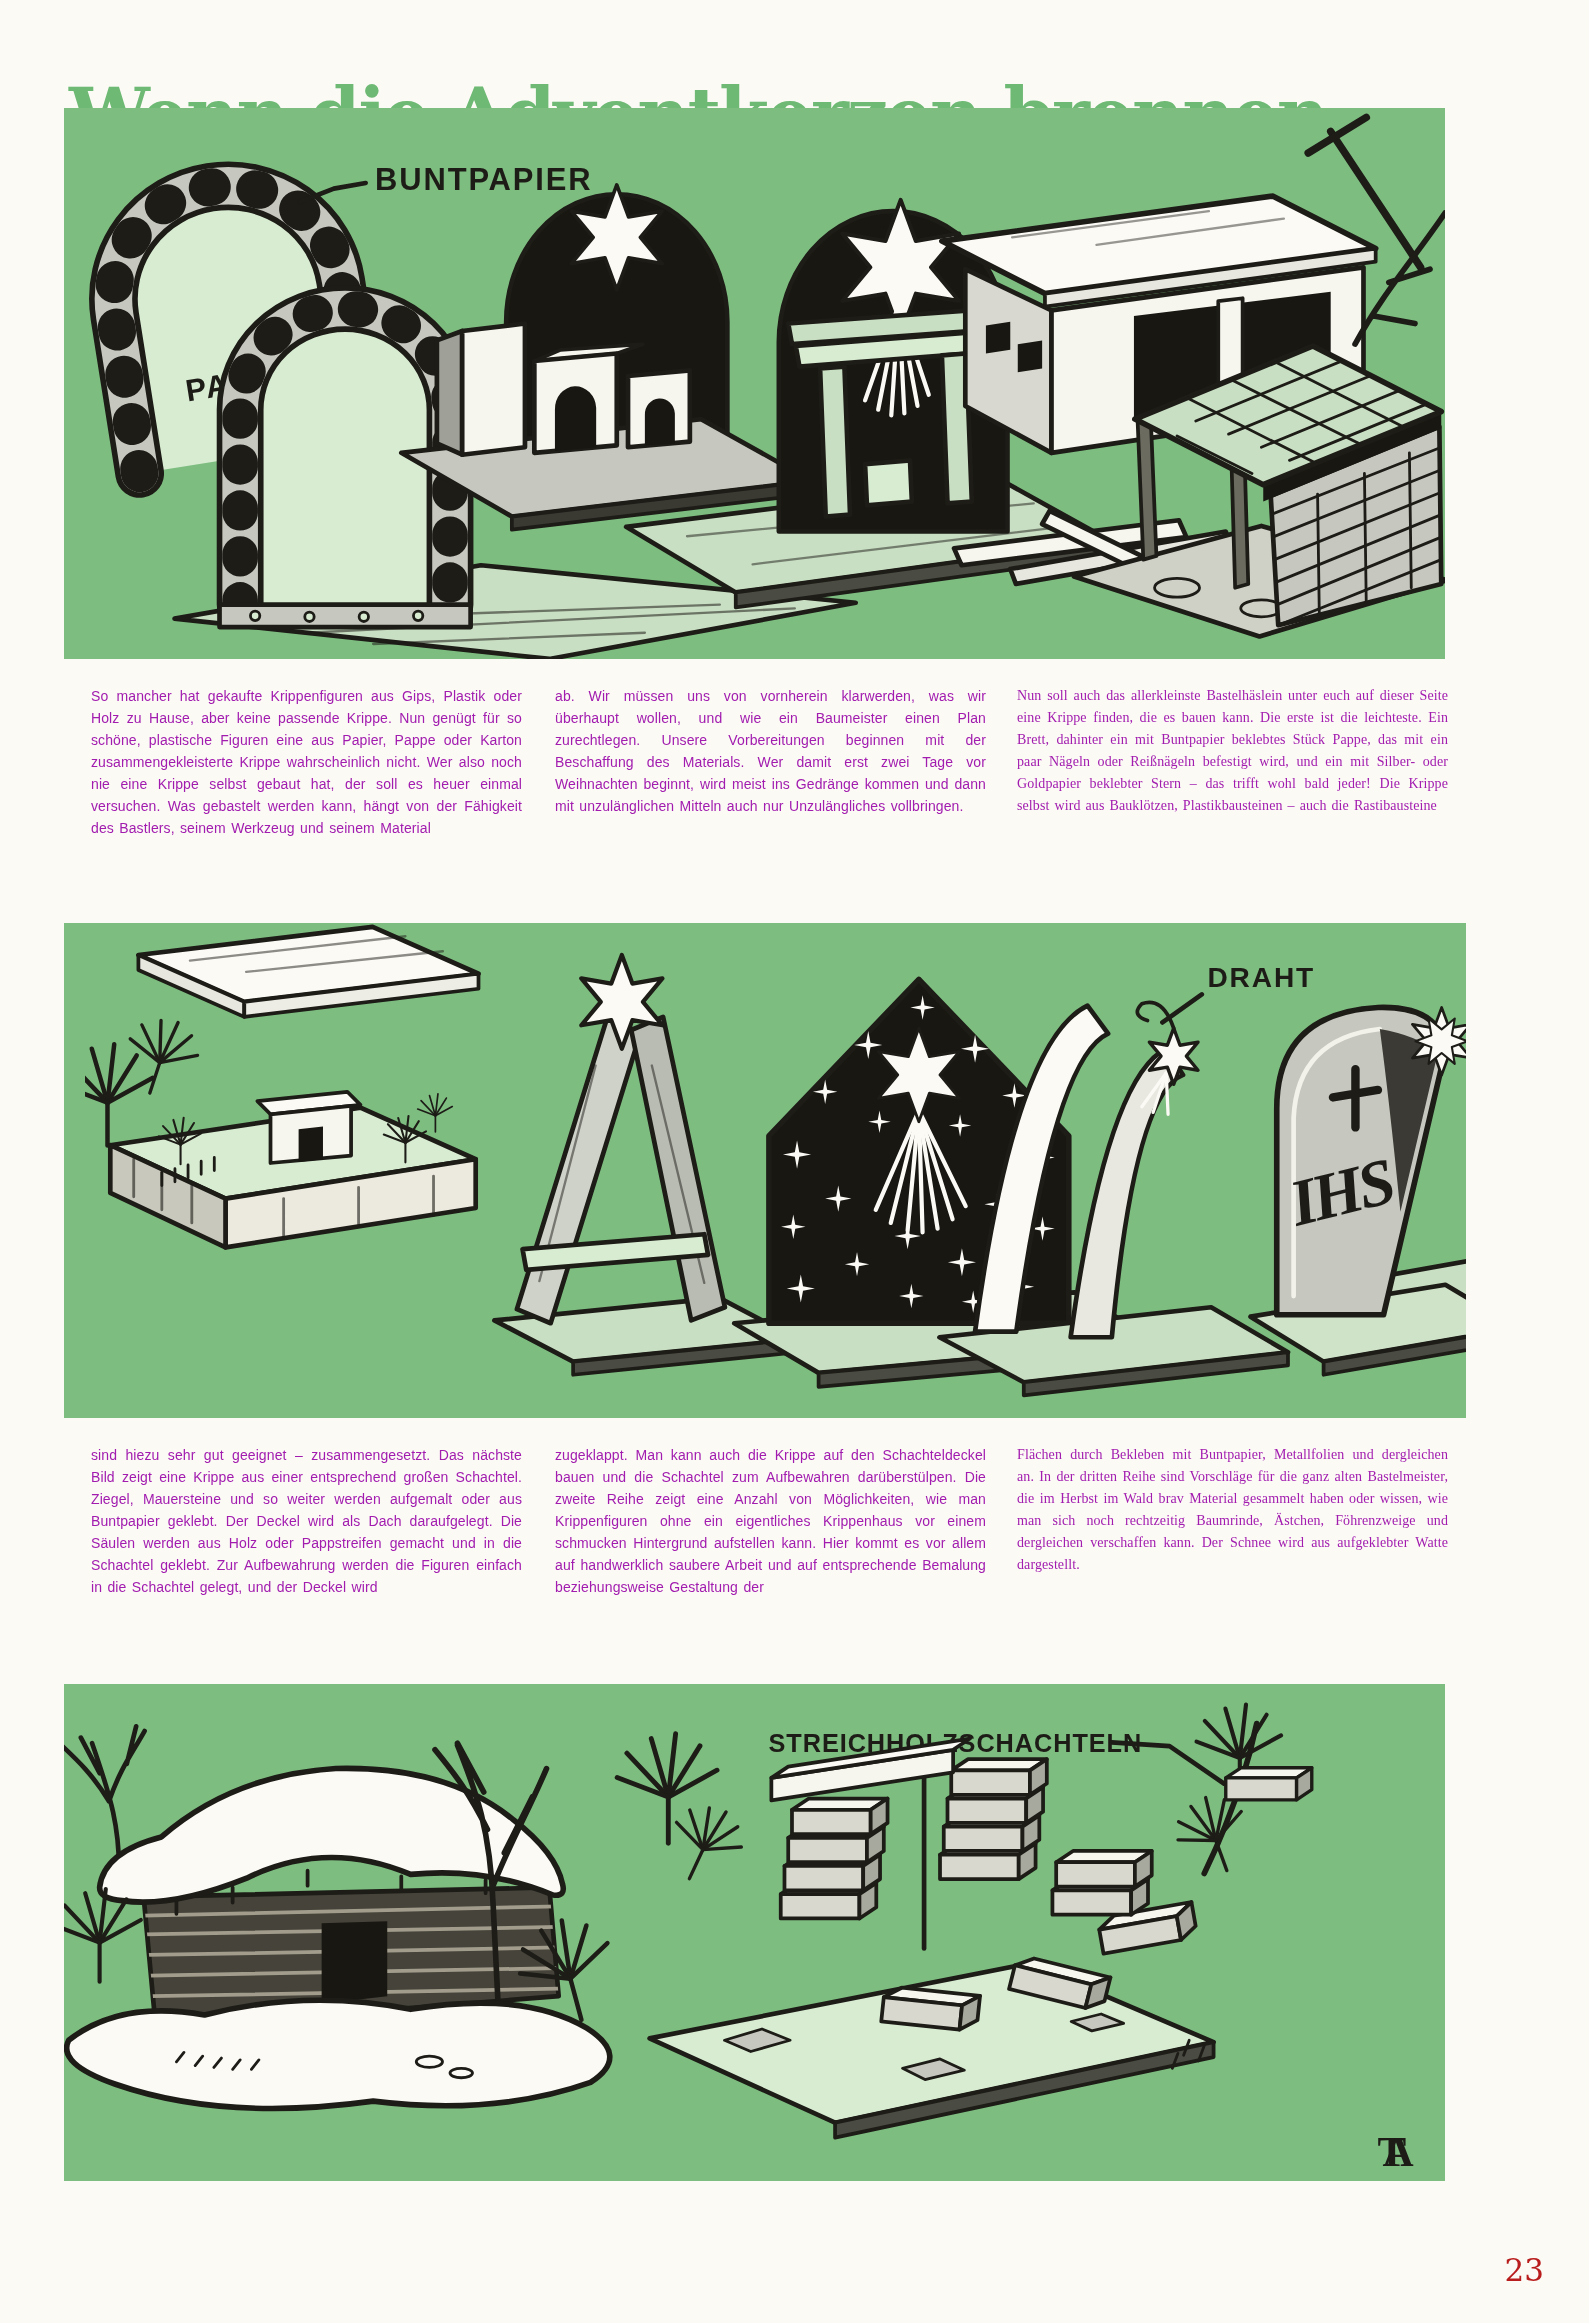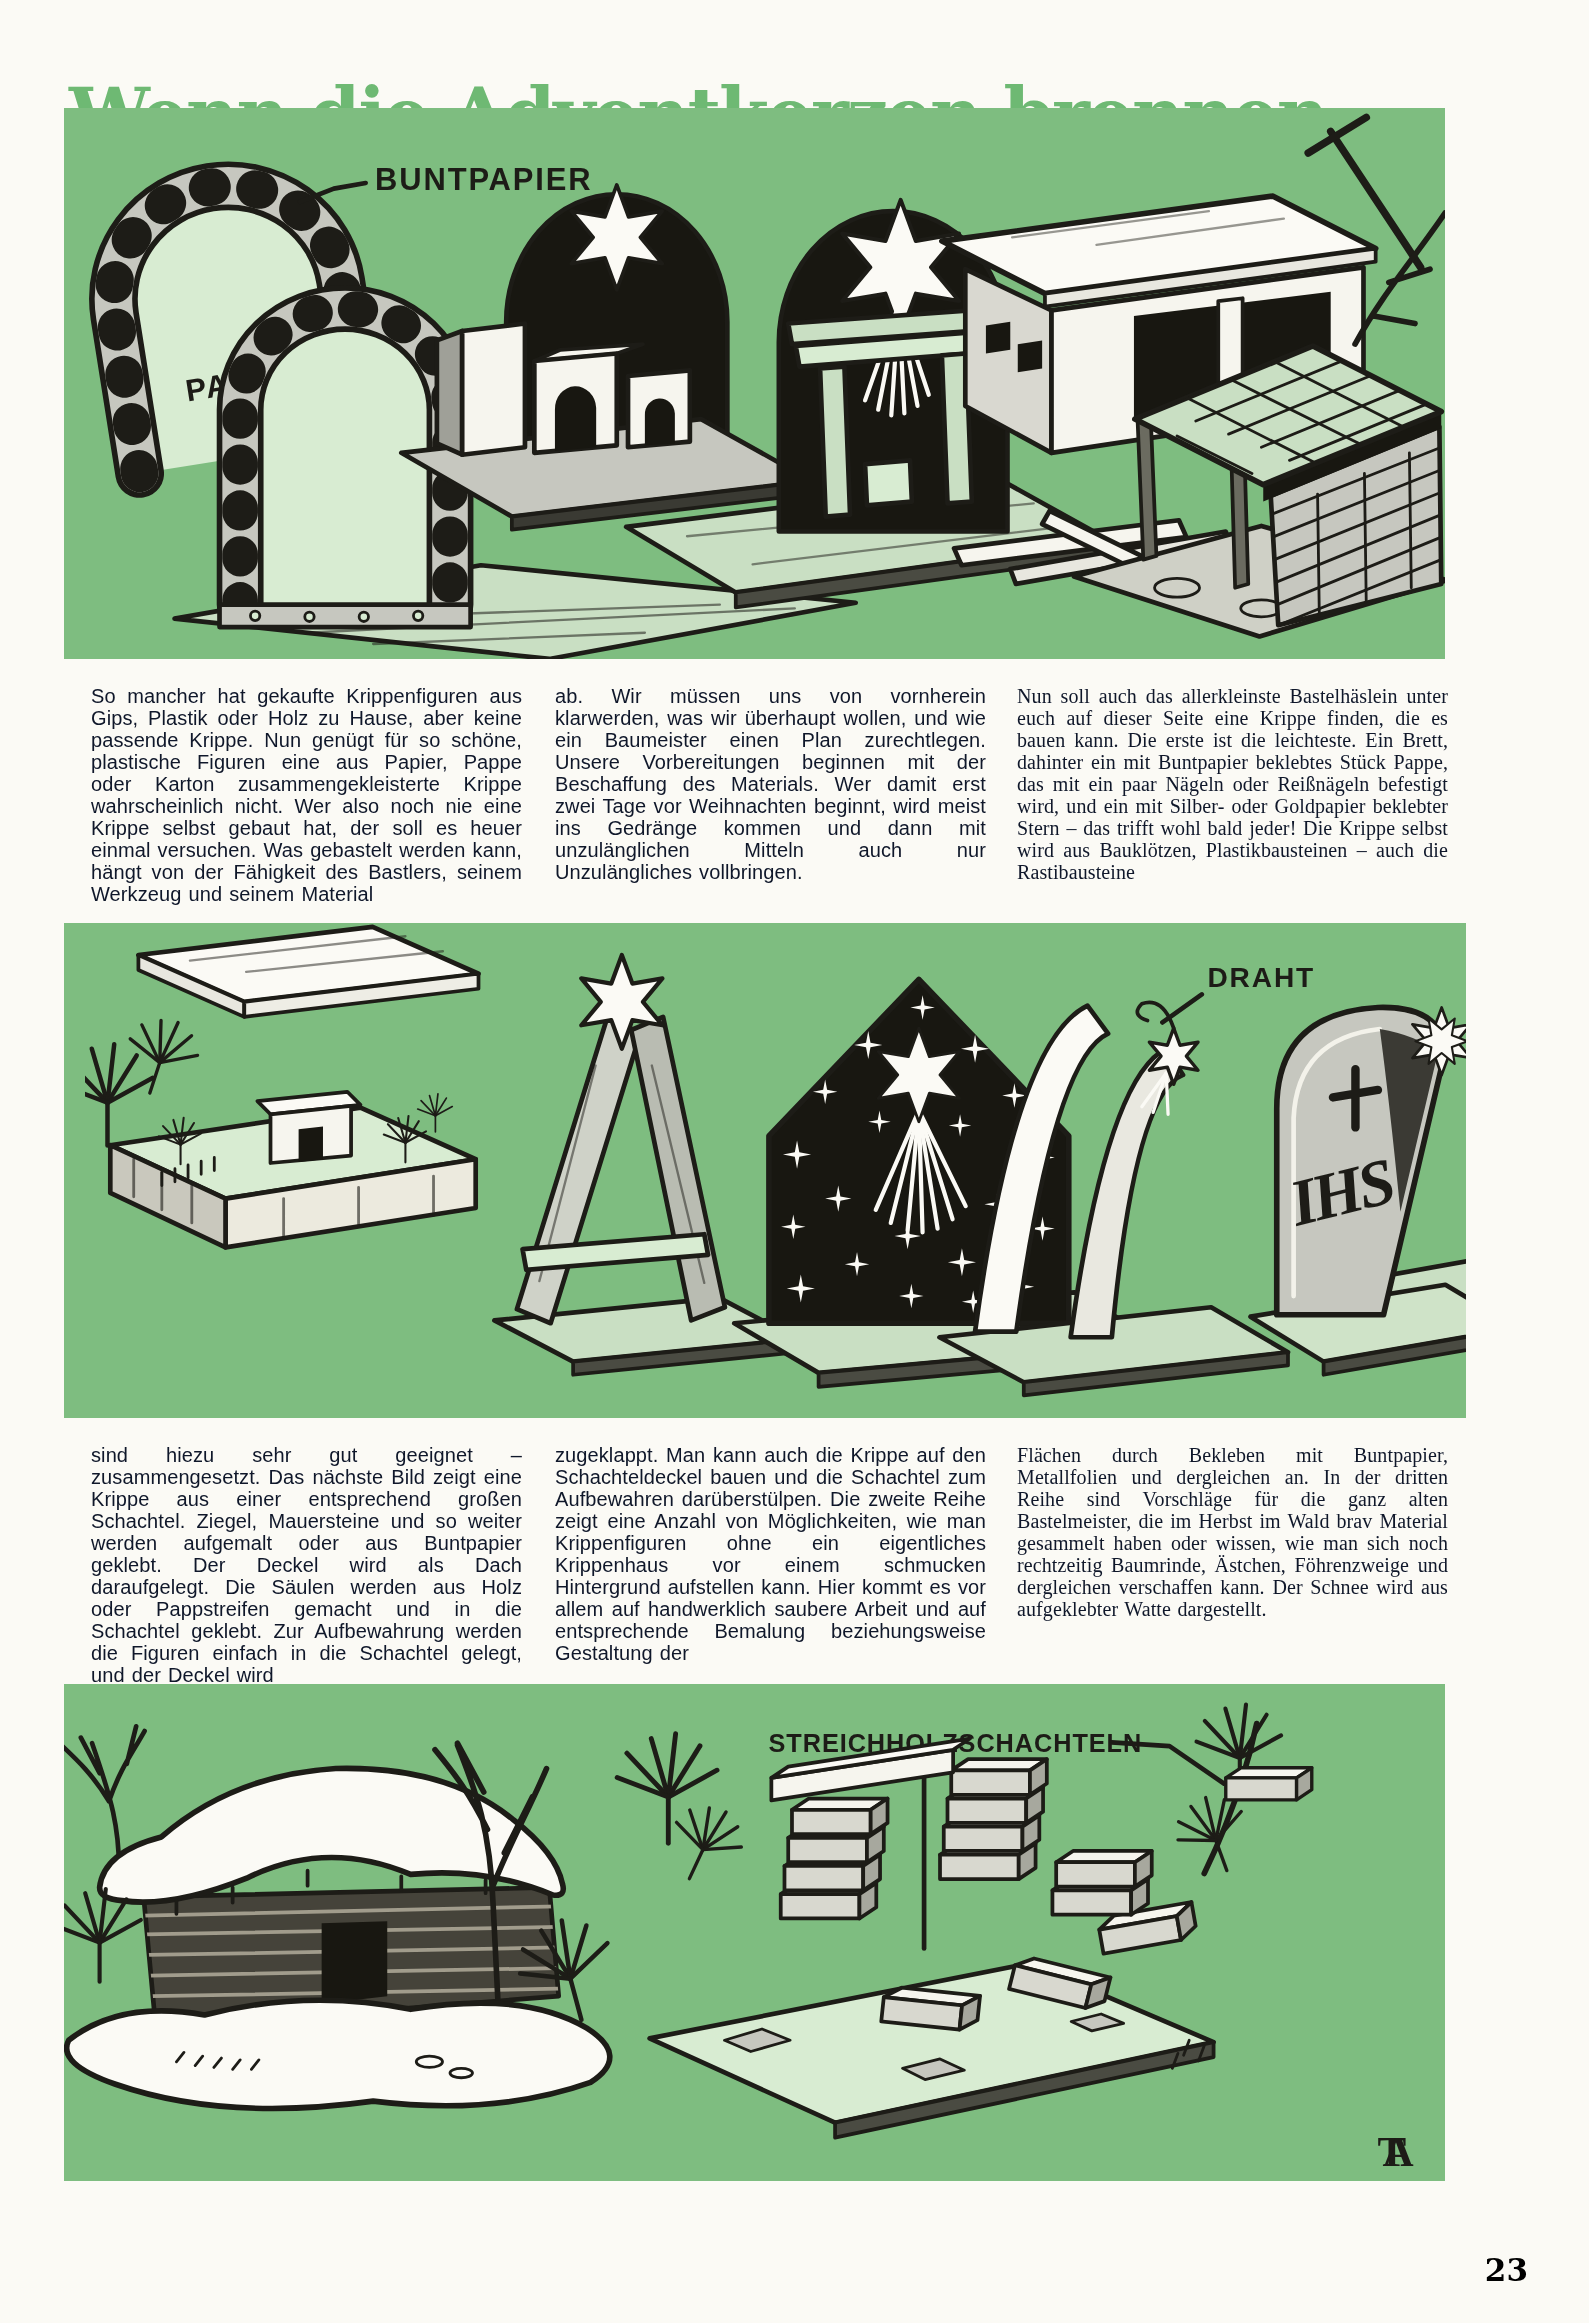--- a/index.html
+++ b/index.html
@@ -23,34 +23,34 @@
     position:absolute;left:64px;width:1381px;
     background:var(--panel-green,#7ebd80);
   }
   .panel svg{display:block;width:100%;height:100%;}
   .panel svg *{stroke-linejoin:round;stroke-linecap:round;}
   #panel1{top:108px;height:551px;}
   #panel2{top:923px;height:495px;padding-left:21px;}
   #panel3{top:1684px;height:497px;}
   .col{
     position:absolute;width:431px;
-    font-size:20px;line-height:22px;
+    font-size:14px;line-height:22px;
     text-align:justify;
-    color:#0f172a;
+    color:#a21caf;
     letter-spacing:0.1px;
     word-spacing:1.4px;
     hyphens:auto;
   }
   .row1{top:685px;}
   .row2{top:1444px;}
   .c1{left:91px;} .c2{left:555px;} .c3{left:1017px;font-family:Liberation Serif, serif;}
   .page-number{
-    position:absolute;right:61px;top:2252px;
+    position:absolute;right:45px;top:2252px;
     font-family:"DejaVu Serif","Liberation Serif",serif;
-    font-size:31px;color:#000000;font-weight:bold;
+    font-size:31px;color:#b91c1c;
   }
   .svg-label{
     font-family:"Liberation Sans",sans-serif;
     font-weight:bold;
     fill:#1d1c17;
   }
 </style>
 </head>
 <body>
 

